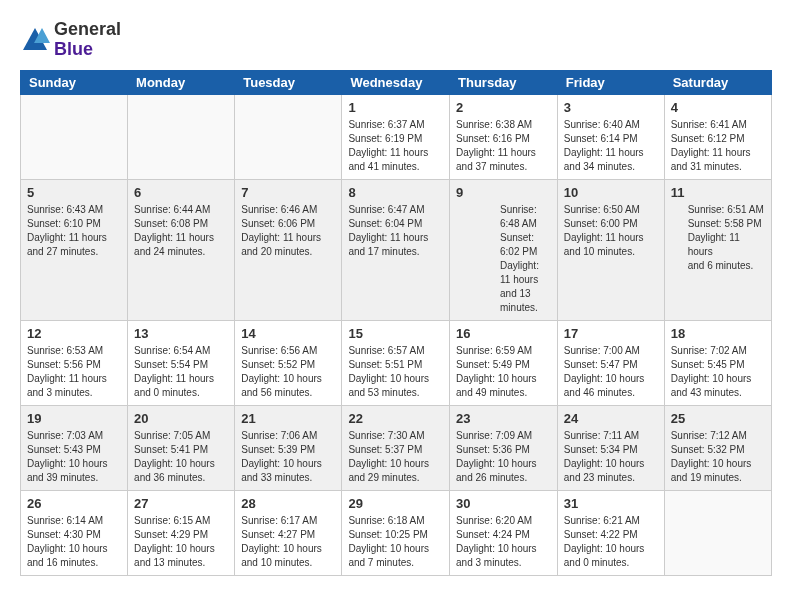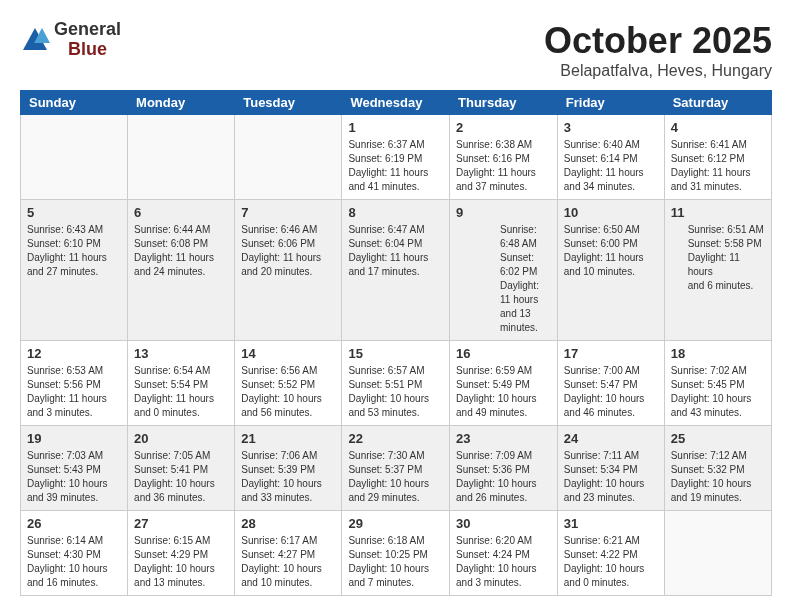--- a/index.html
+++ b/index.html
@@ -26,22 +26,21 @@
       line-height: 1.1;
     }
     .logo-general {
       font-size: 18px;
       font-weight: bold;
       color: #333;
     }
     .logo-blue {
       font-size: 18px;
       font-weight: bold;
-      color: #7f1d1d;
-      text-align: center;
+      color: #4c1d95;
     }
     .logo-icon {
       width: 30px;
       height: 30px;
       margin-right: 4px;
     }
     .title-block {
       text-align: right;
     }
     .month-title {
@@ -101,24 +100,20 @@
   <div class="logo">
     <svg class="logo-icon" viewBox="0 0 30 30">
       <polygon points="15,3 27,25 3,25" fill="#1a5fa8"></polygon>
       <polygon points="22,3 30,18 14,18" fill="#4a9fd4"></polygon>
     </svg>
     <div class="logo-text">
       <span class="logo-general">General</span>
       <span class="logo-blue">Blue</span>
     </div>
   </div>
-  <div class="title-block">
-    <div class="month-title">October 2025</div>
-    <div class="location">Belapatfalva, Heves, Hungary</div>
-  </div>
 </div>
 
 <table class="calendar">
   <thead>
     <tr>
     <th>Sunday</th>
         <th>Monday</th>
         <th>Tuesday</th>
         <th>Wednesday</th>
         <th>Thursday</th>

